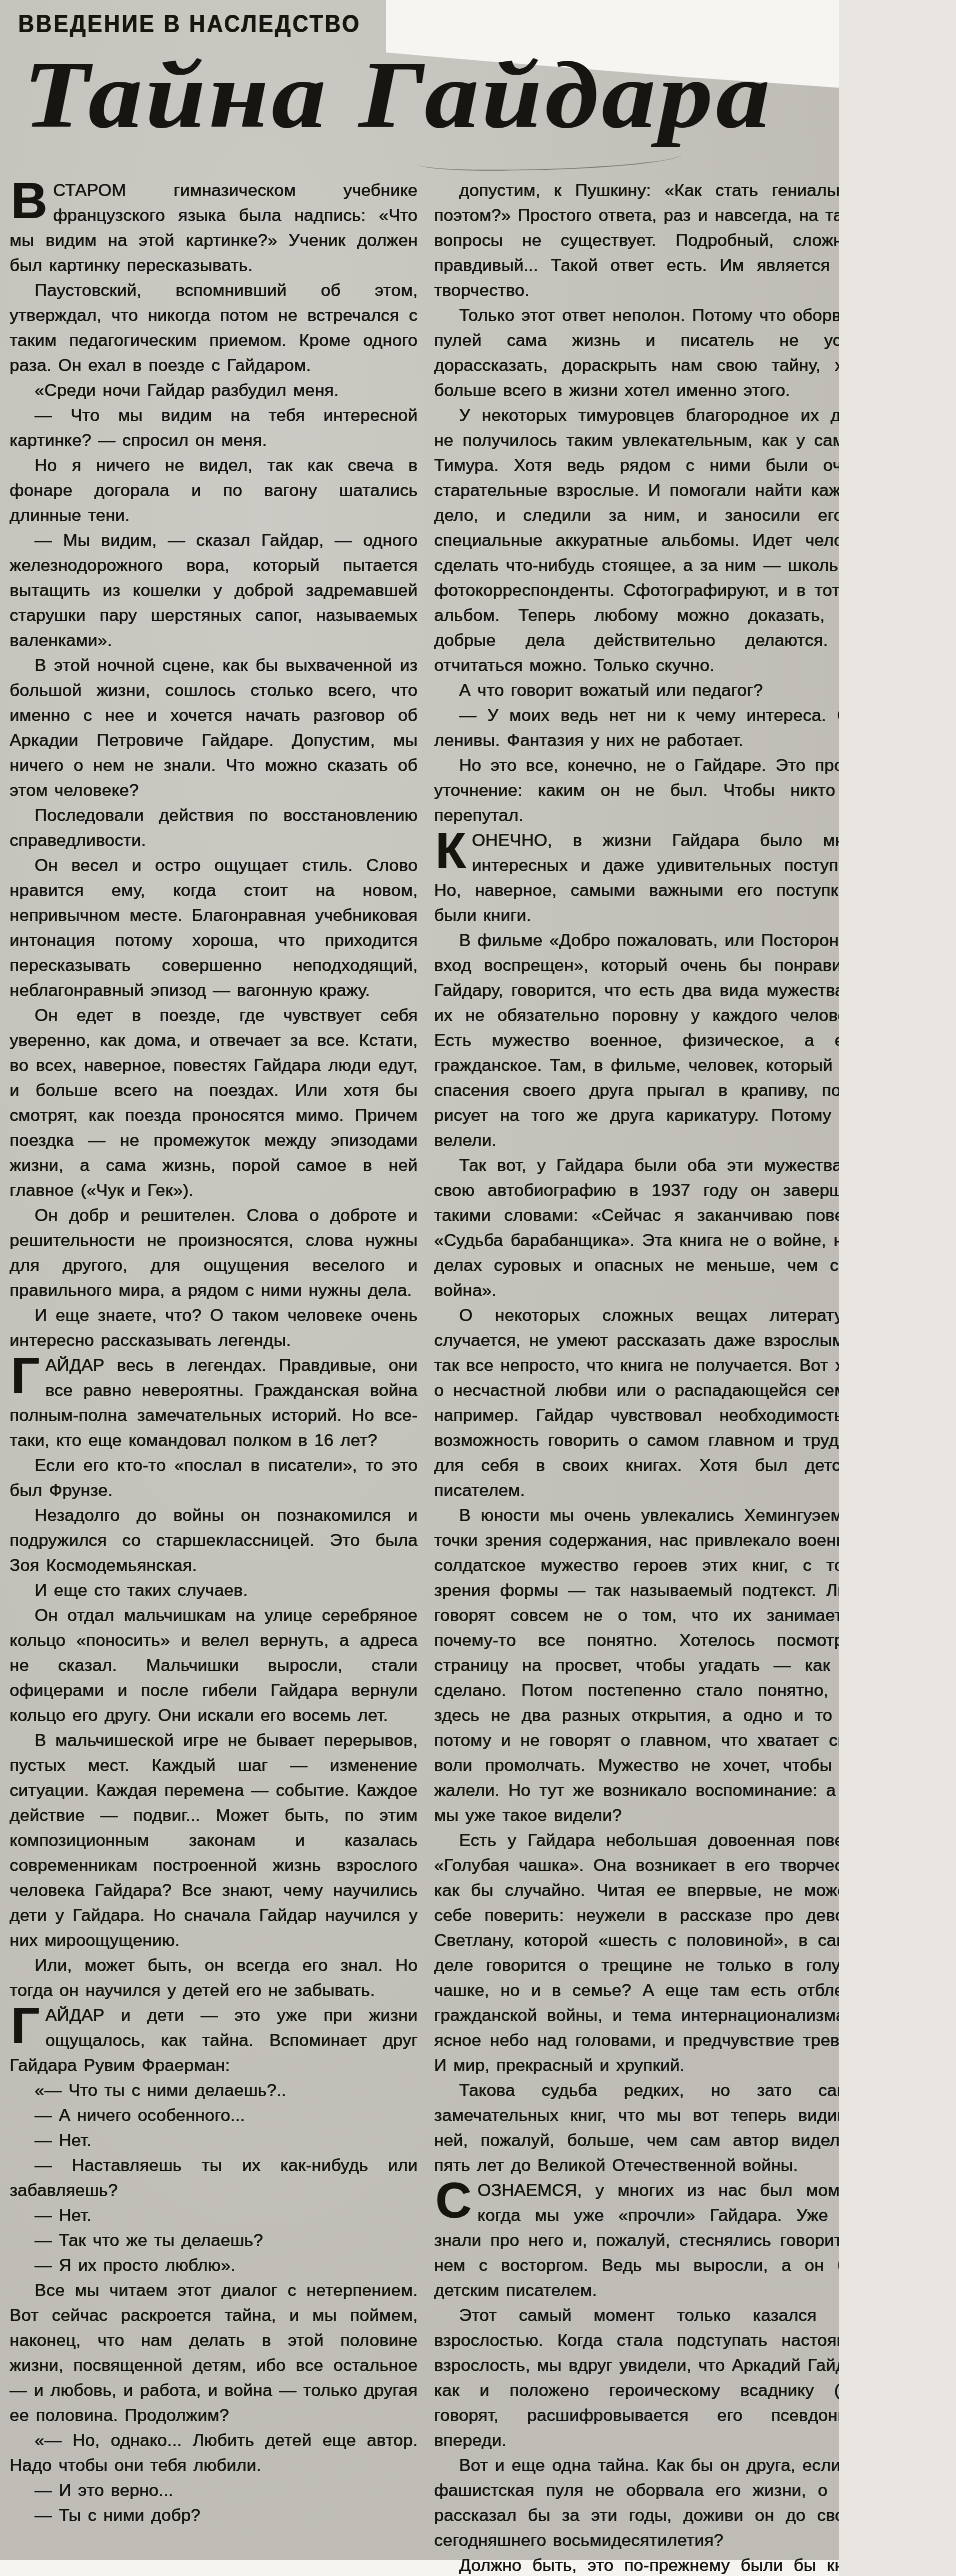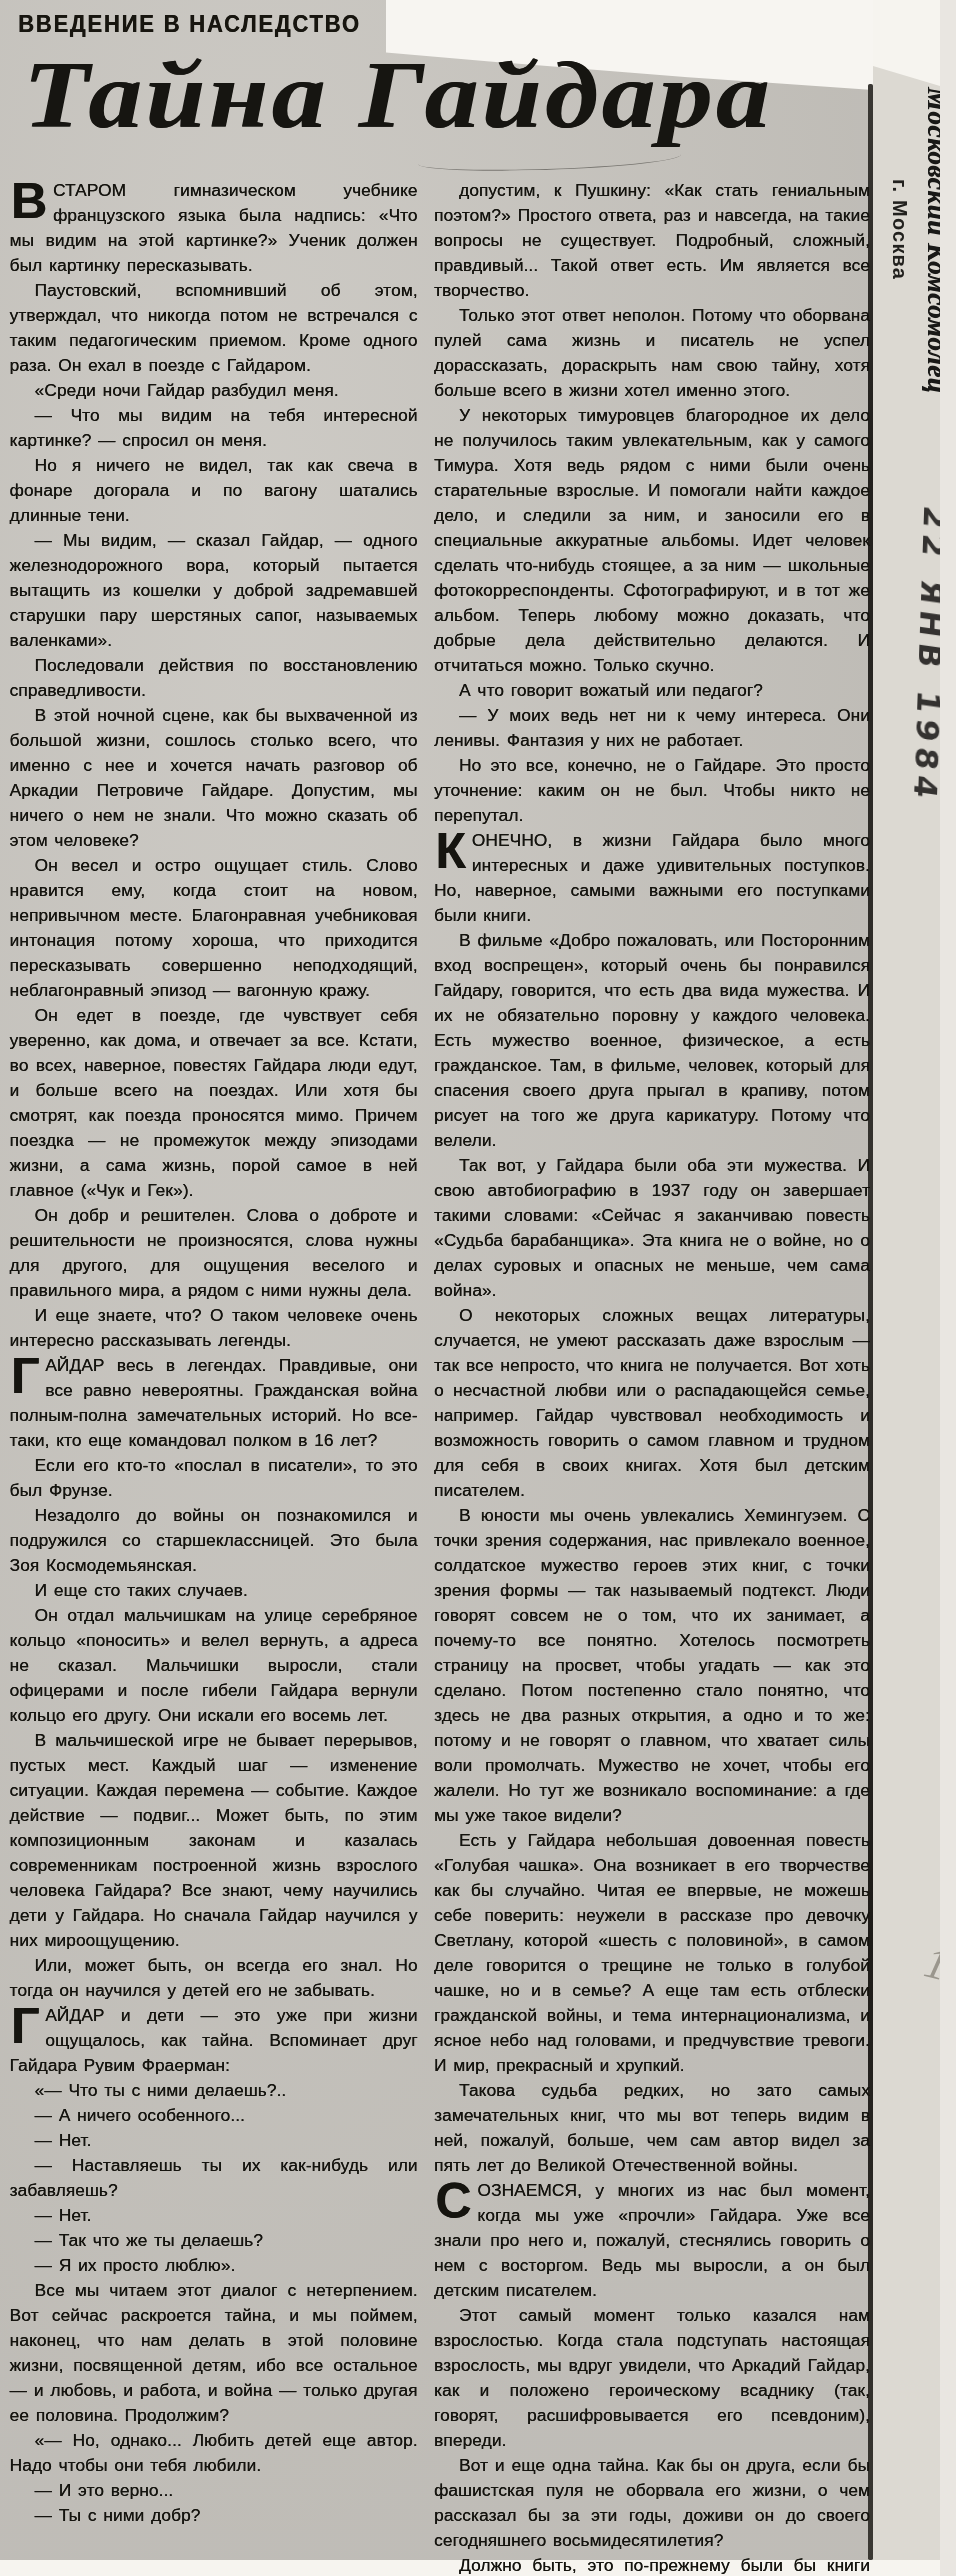--- a/index.html
+++ b/index.html
@@ -1,18 +1,18 @@
 <!DOCTYPE html>
 <html style="font-size:9.6px"><head>
 <meta charset="utf-8">
 <style>
   html, body { margin: 0; padding: 0; background: #e9e6e1; }
   #page {
     position: relative;
-    width: 940px;
+    width: 839px;
     height: 2576px;
     background: #f6f4ef;
     overflow: hidden;
     font-family: "Liberation Sans", sans-serif;
   }
   
   .newsprint {
     position: absolute;
     left: 0; top: 0;
     width: 873px; height: 2560px;
@@ -183,22 +183,22 @@
 
   <div class="pen-mark"></div>
 
   <div class="column col-left">
       <p class="para has-drop"><span class="dropcap">В</span>СТАРОМ гимназическом учебнике французского языка была надпись: «Что мы видим на этой картинке?» Ученик должен был картинку пересказывать.</p>
       <p class="para">Паустовский, вспомнивший об этом, утверждал, что никогда потом не встречался с таким педагогическим приемом. Кроме одного раза. Он ехал в поезде с Гайдаром.</p>
       <p class="para">«Среди ночи Гайдар разбудил меня.</p>
       <p class="para">— Что мы видим на тебя интересной картинке? — спросил он меня.</p>
       <p class="para">Но я ничего не видел, так как свеча в фонаре догорала и по вагону шатались длинные тени.</p>
       <p class="para">— Мы видим, — сказал Гайдар, — одного железнодорожного вора, который пытается вытащить из кошелки у доброй задремавшей старушки пару шерстяных сапог, называемых валенками».</p>
+      <p class="para">В этой ночной сцене, как бы выхваченной из большой жизни, сошлось столько всего, что именно с нее и хочется начать разговор об Аркадии Петровиче Гайдаре. Допустим, мы ничего о нем не знали. Что можно сказать об этом человеке?</p>
       <p class="para">Последовали действия по восстановлению справедливости.</p>
-      <p class="para">В этой ночной сцене, как бы выхваченной из большой жизни, сошлось столько всего, что именно с нее и хочется начать разговор об Аркадии Петровиче Гайдаре. Допустим, мы ничего о нем не знали. Что можно сказать об этом человеке?</p>
       <p class="para">Он весел и остро ощущает стиль. Слово нравится ему, когда стоит на новом, непривычном месте. Благонравная учебниковая интонация потому хороша, что приходится пересказывать совершенно неподходящий, неблагонравный эпизод — вагонную кражу.</p>
       <p class="para">Он едет в поезде, где чувствует себя уверенно, как дома, и отвечает за все. Кстати, во всех, наверное, повестях Гайдара люди едут, и больше всего на поездах. Или хотя бы смотрят, как поезда проносятся мимо. Причем поездка — не промежуток между эпизодами жизни, а сама жизнь, порой самое в ней главное («Чук и Гек»).</p>
       <p class="para">Он добр и решителен. Слова о доброте и решительности не произносятся, слова нужны для другого, для ощущения веселого и правильного мира, а рядом с ними нужны дела.</p>
       <p class="para">И еще знаете, что? О таком человеке очень интересно рассказывать легенды.</p>
       <p class="para has-drop"><span class="dropcap">Г</span>АЙДАР весь в легендах. Правдивые, они все равно невероятны. Гражданская война полным-полна замечательных историй. Но все-таки, кто еще командовал полком в 16 лет?</p>
       <p class="para">Если его кто-то «послал в писатели», то это был Фрунзе.</p>
       <p class="para">Незадолго до войны он познакомился и подружился со старшеклассницей. Это была Зоя Космодемьянская.</p>
       <p class="para">И еще сто таких случаев.</p>
       <p class="para">Он отдал мальчишкам на улице серебряное кольцо «поносить» и велел вернуть, а адреса не сказал. Мальчишки выросли, стали офицерами и после гибели Гайдара вернули кольцо его другу. Они искали его восемь лет.</p>
       <p class="para">В мальчишеской игре не бывает перерывов, пустых мест. Каждый шаг — изменение ситуации. Каждая перемена — событие. Каждое действие — подвиг... Может быть, по этим композиционным законам и казалась современникам построенной жизнь взрослого человека Гайдара? Все знают, чему научились дети у Гайдара. Но сначала Гайдар научился у них мироощущению.</p>

